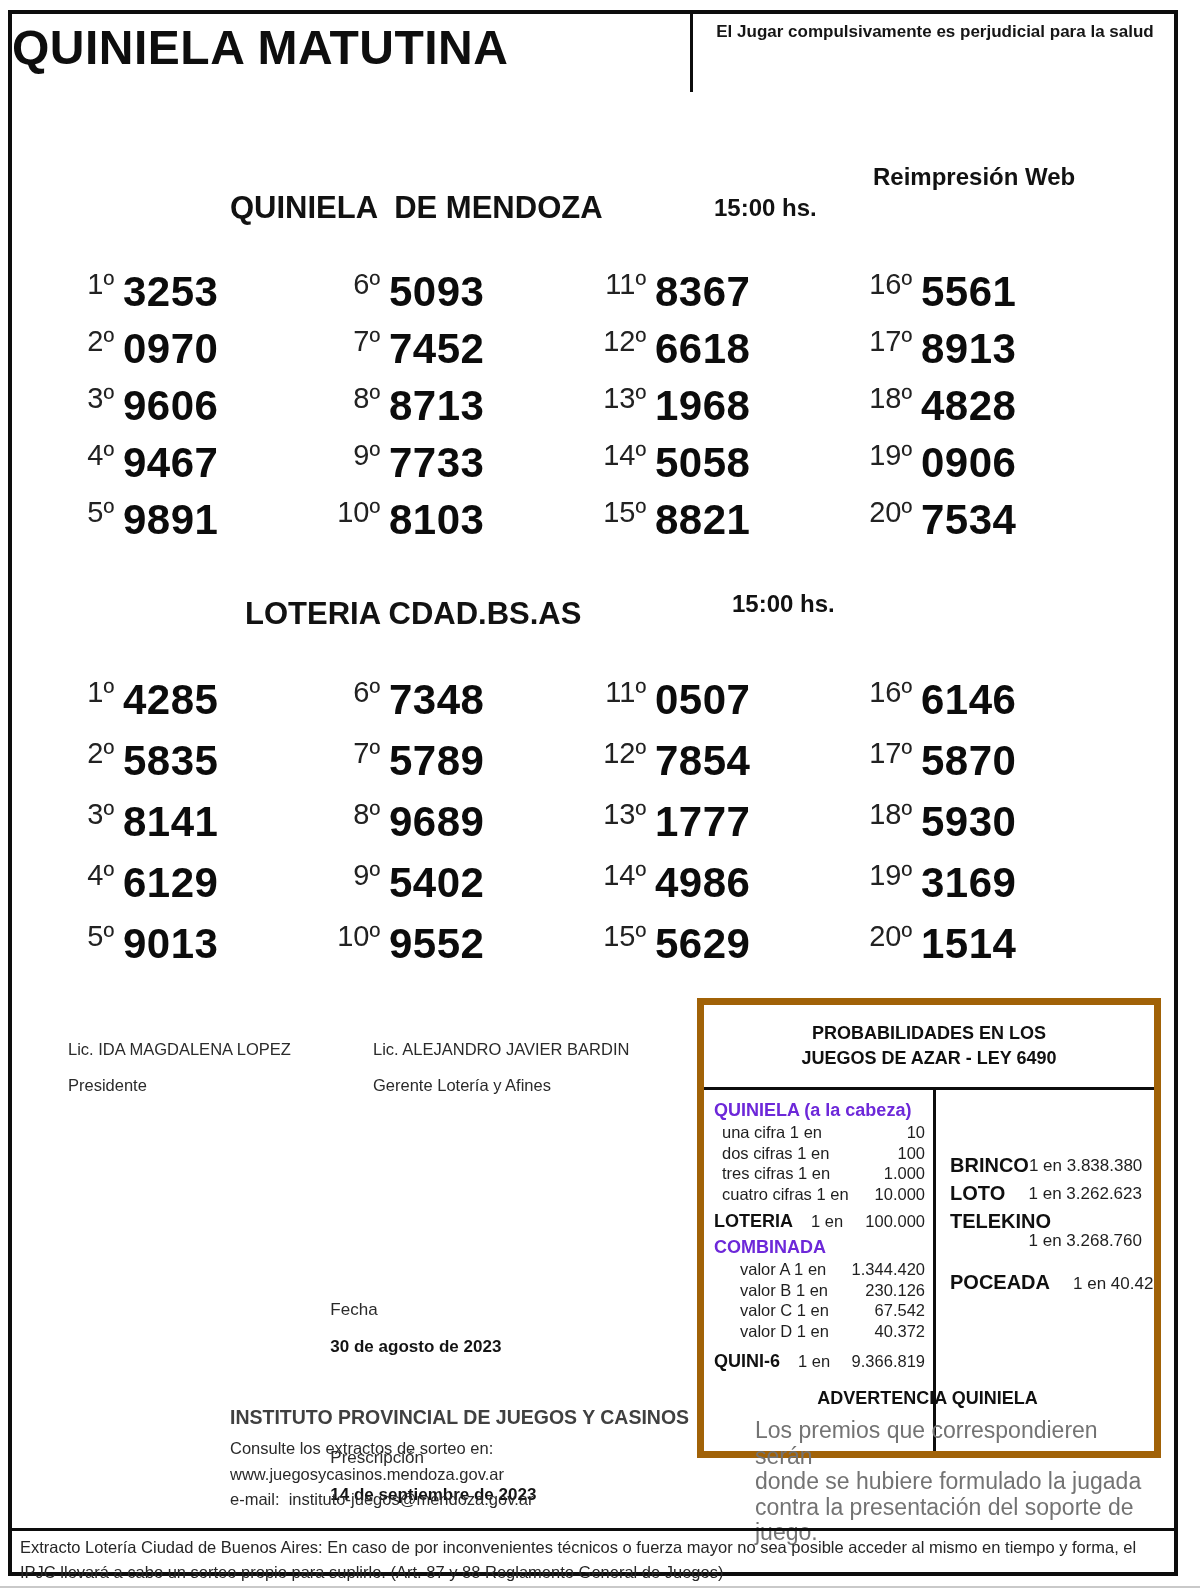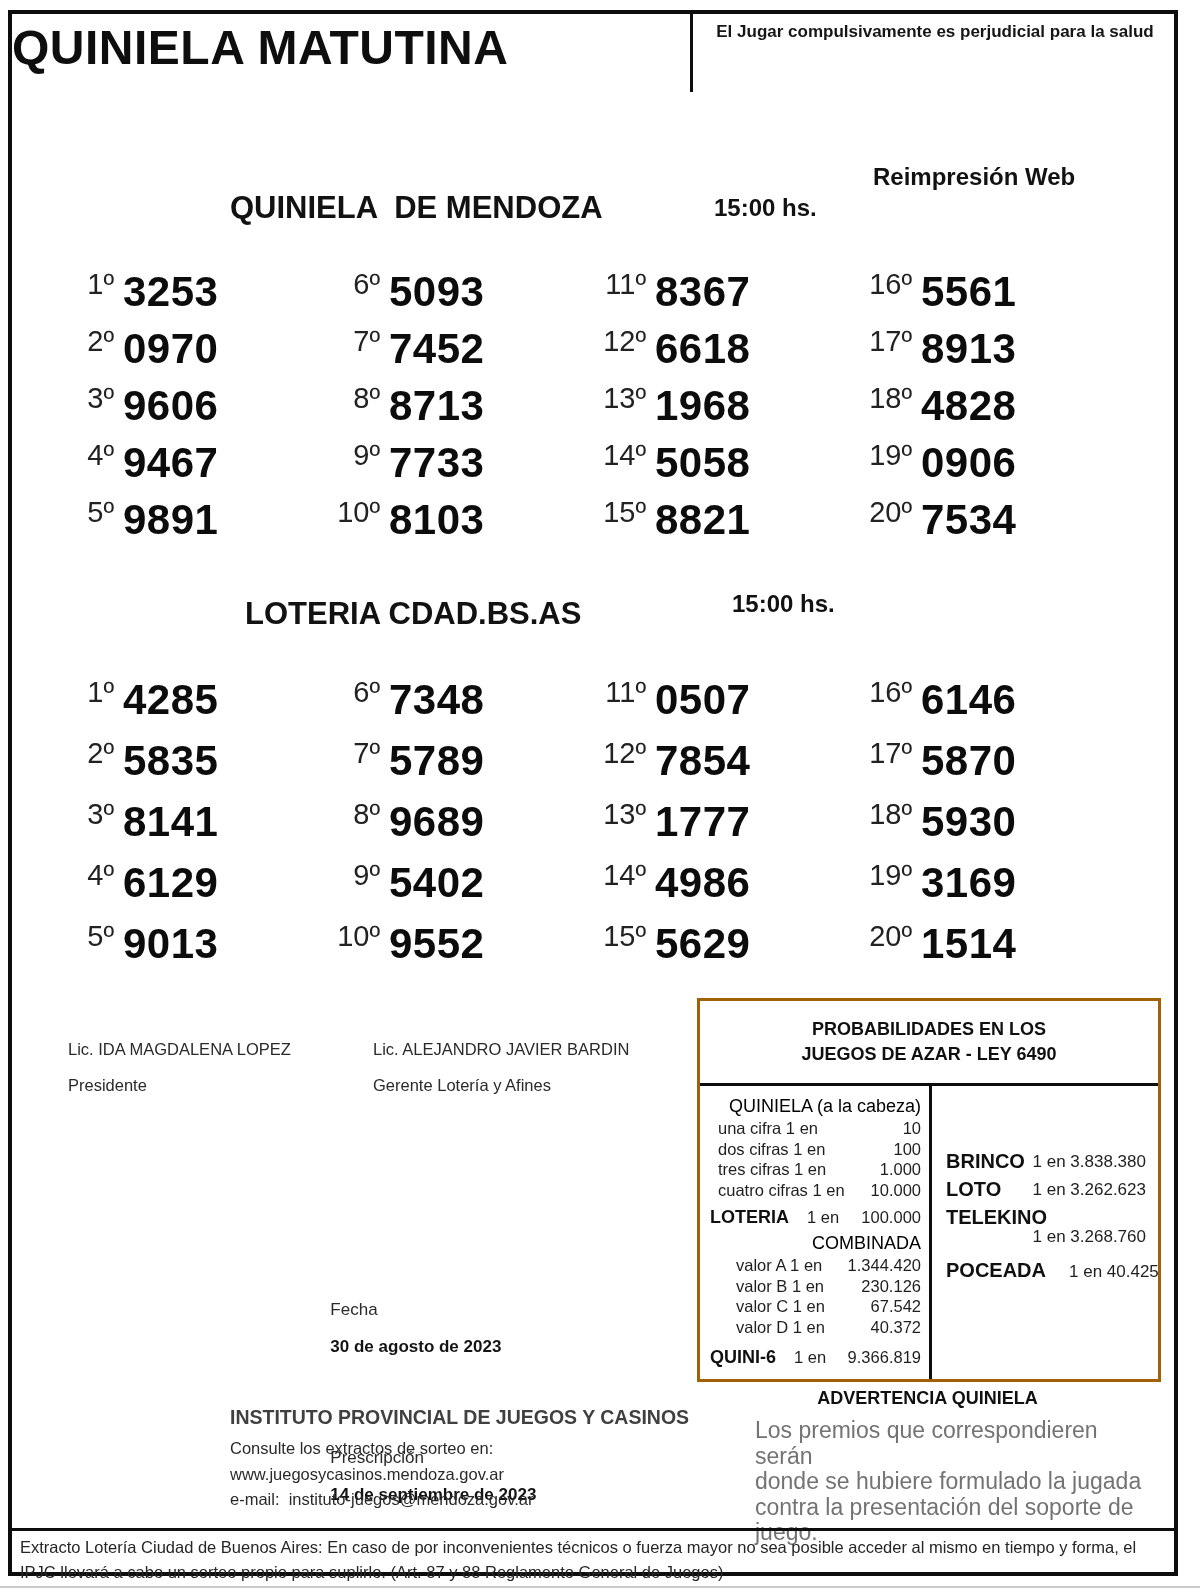--- a/index.html
+++ b/index.html
@@ -24,38 +24,38 @@
   #grid-mendoza{top:268px;grid-template-rows:repeat(5,57px);}
   #grid-bsas{top:676px;grid-template-rows:repeat(5,61px);}
   .result{display:flex;}
   .result .pos{width:52px;text-align:right;font-size:29px;color:#222;}
   .result .num{margin-left:9px;font-size:42px;font-weight:bold;color:#0c0c0c;letter-spacing:0.5px;}
 
   .sigs{position:absolute;left:68px;top:1040px;display:flex;}
   .sig{width:305px;font-size:16.5px;color:#2a2a2a;}
   .sig .sig-name{margin-bottom:17px;}
 
-  .prob{position:absolute;left:697px;top:998px;width:464px;height:384px;border:3px solid #a16207;box-sizing:border-box;display:flex;flex-direction:column;background:#fff;}
+  .prob{position:absolute;left:697px;top:998px;width:464px;height:460px;border:7px solid #a16207;box-sizing:border-box;display:flex;flex-direction:column;background:#fff;}
   .prob-header{border-bottom:3px solid #0d0d0d;text-align:center;font-weight:bold;font-size:18px;line-height:25px;padding:16px 0 0 0;height:85px;box-sizing:border-box;color:#101010;}
   .prob-body{flex:1;display:flex;min-height:0;}
   .prob-left{width:232px;border-right:3px solid #0d0d0d;box-sizing:border-box;padding:9px 8px 4px 10px;font-size:16.5px;overflow:hidden;}
-  .phead{font-weight:normal;font-size:18px;line-height:23px;color:#000000;text-align:right;}
+  .phead{font-weight:bold;font-size:18px;line-height:23px;color:#6d28d9;}
   .prow{display:flex;justify-content:space-between;line-height:20.5px;padding-left:8px;}
   .prow.indent{padding-left:26px;}
   .inline-row{display:flex;align-items:baseline;line-height:22px;}
   .inline-row .blabel{font-weight:bold;font-size:18px;color:#101010;}
   .inline-row .mid{margin-left:18px;}
   .inline-row .pvalue{margin-left:auto;}
   .mt6{margin-top:6px;}.mt4{margin-top:4px;}.mt9{margin-top:9px;}
   .prob-right{flex:1;padding:64px 12px 0 14px;font-size:17px;overflow:hidden;}
   .game-row{display:flex;align-items:flex-end;margin-bottom:5px;}
   .gname{font-weight:bold;font-size:20px;color:#101010;}
   .godds{margin-left:auto;padding-bottom:1px;white-space:nowrap;}
   .godds-line{text-align:right;margin-top:-2px;margin-bottom:5px;white-space:nowrap;}
-  .poceada{display:flex;align-items:baseline;margin-top:12px;gap:23px;}
+  .poceada{display:flex;align-items:baseline;margin-top:20px;gap:23px;}
   .poceada .godds{margin-left:auto;}
 
   .sorteo{position:absolute;left:300px;top:1194px;display:flex;align-items:baseline;}
   .sorteo-label{font-size:28px;color:#262626;}
   .sorteo-number{font-size:44px;font-weight:bold;margin-left:42px;color:#0c0c0c;letter-spacing:1px;}
   .draw-rows{position:absolute;left:302px;top:1254px;}
   .draw-line{line-height:37px;font-size:17px;white-space:pre;}
   .draw-label{color:#2a2a2a;margin-right:14px;}
   .draw-value{font-weight:bold;color:#141414;}
 

